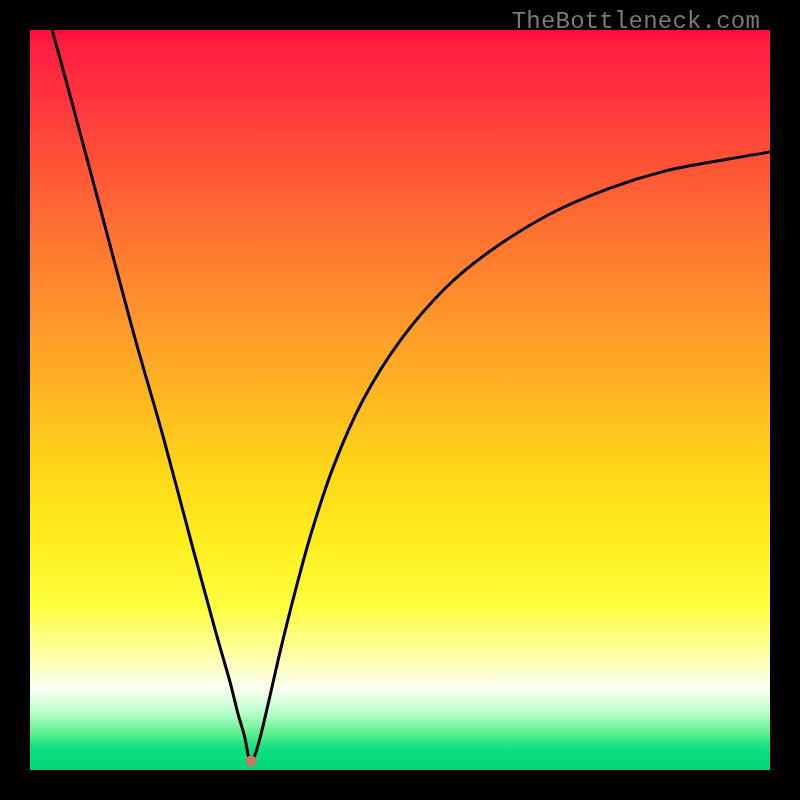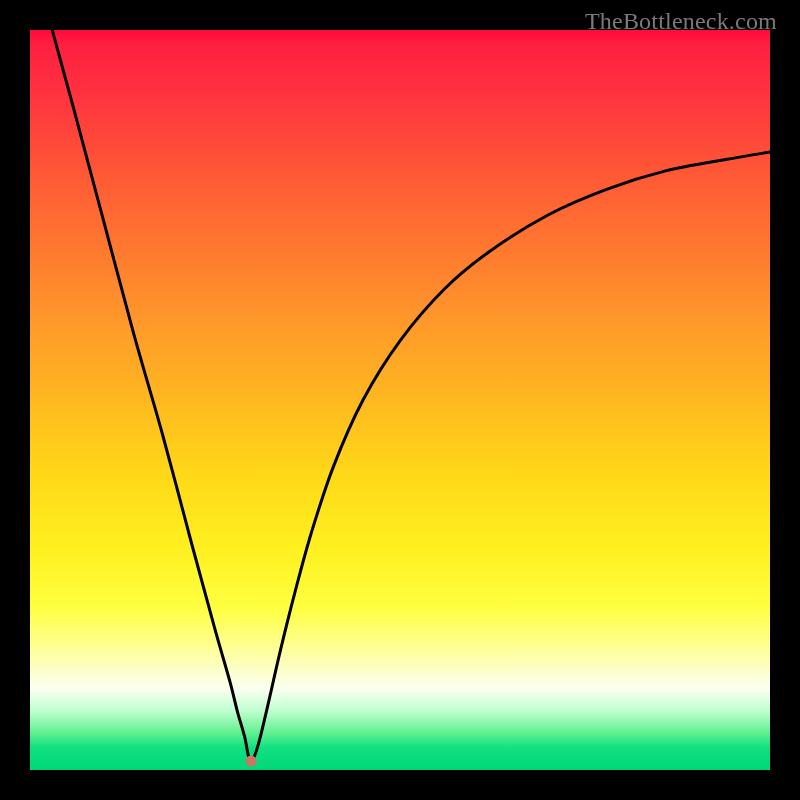--- a/index.html
+++ b/index.html
@@ -31,22 +31,22 @@
       #fafff0 89%,
       #c0ffd0 92%,
       #60f090 95%,
       #10e080 97%,
       #00d878 100%
     );
   }
   .watermark {
     position: absolute;
     top: 8px;
-    right: 23px;
-    font-family: Liberation Serif, serif;
+    right: 40px;
+    font-family: Liberation Mono, monospace;
     font-size: 24px;
     font-weight: 400;
     color: #7a7a7a;
     letter-spacing: 0.2px;
   }
   .curve-svg {
     position: absolute;
     left: 0; top: 0;
     width: 100%; height: 100%;
   }

